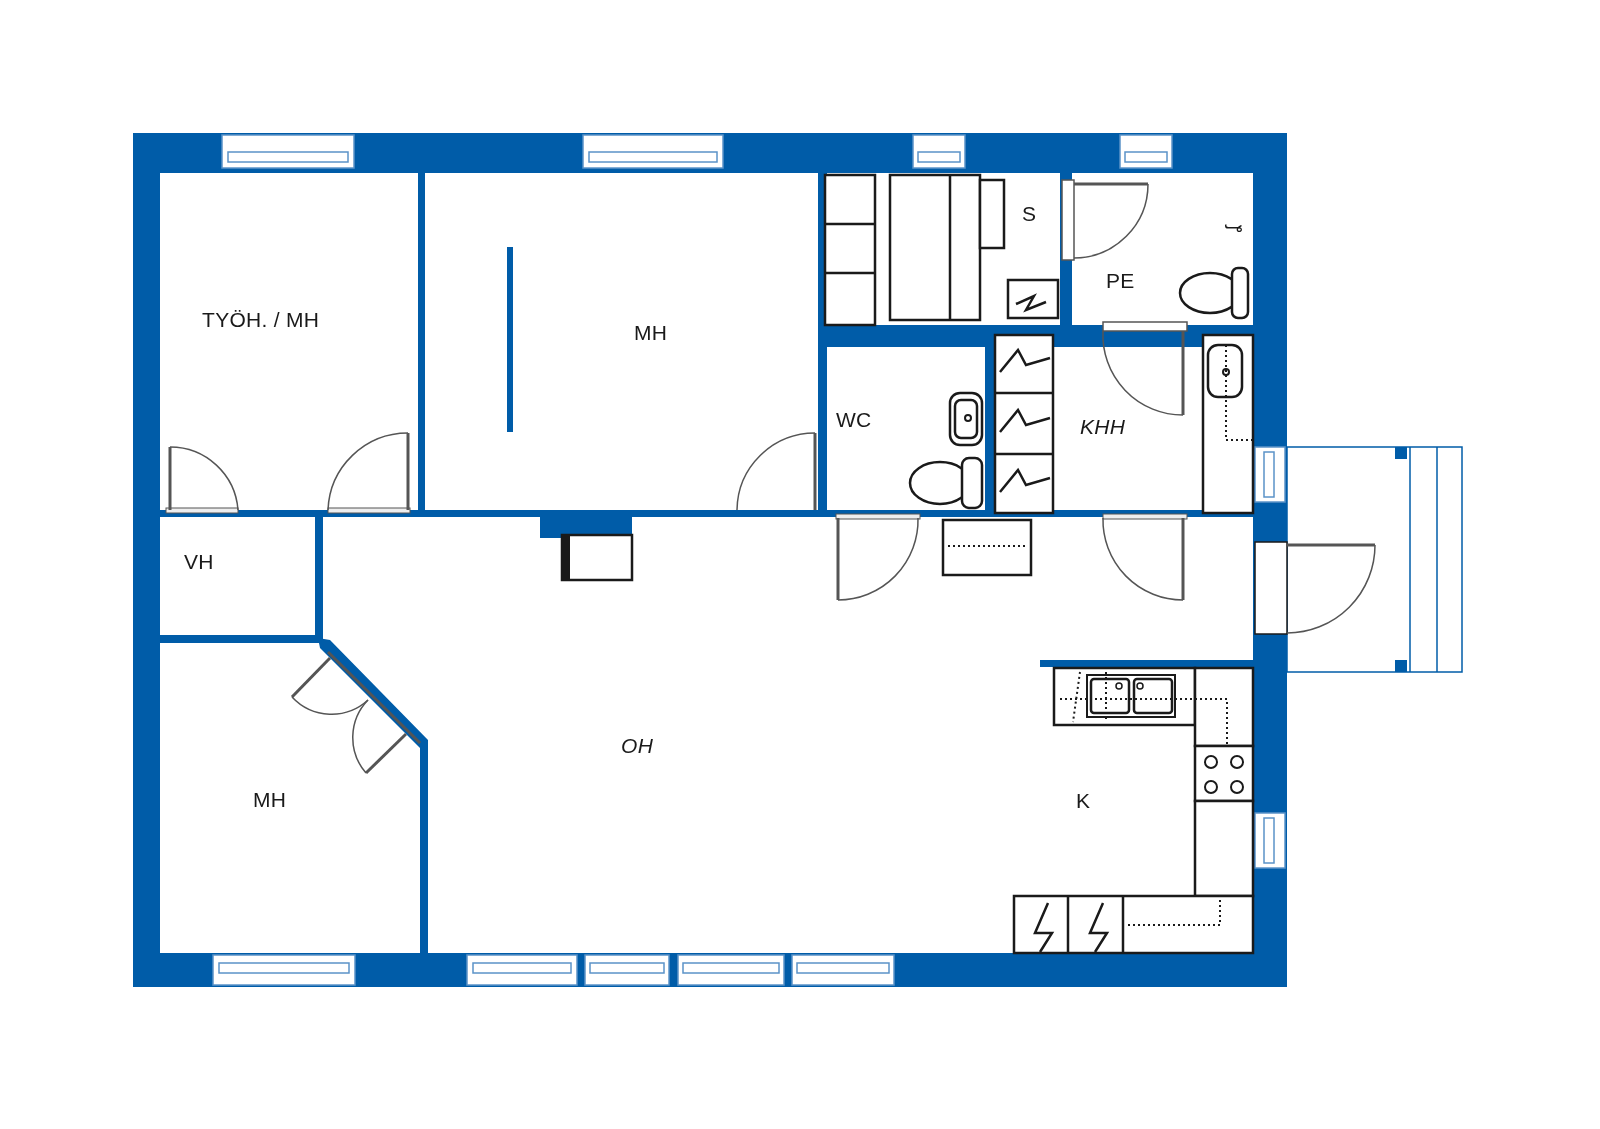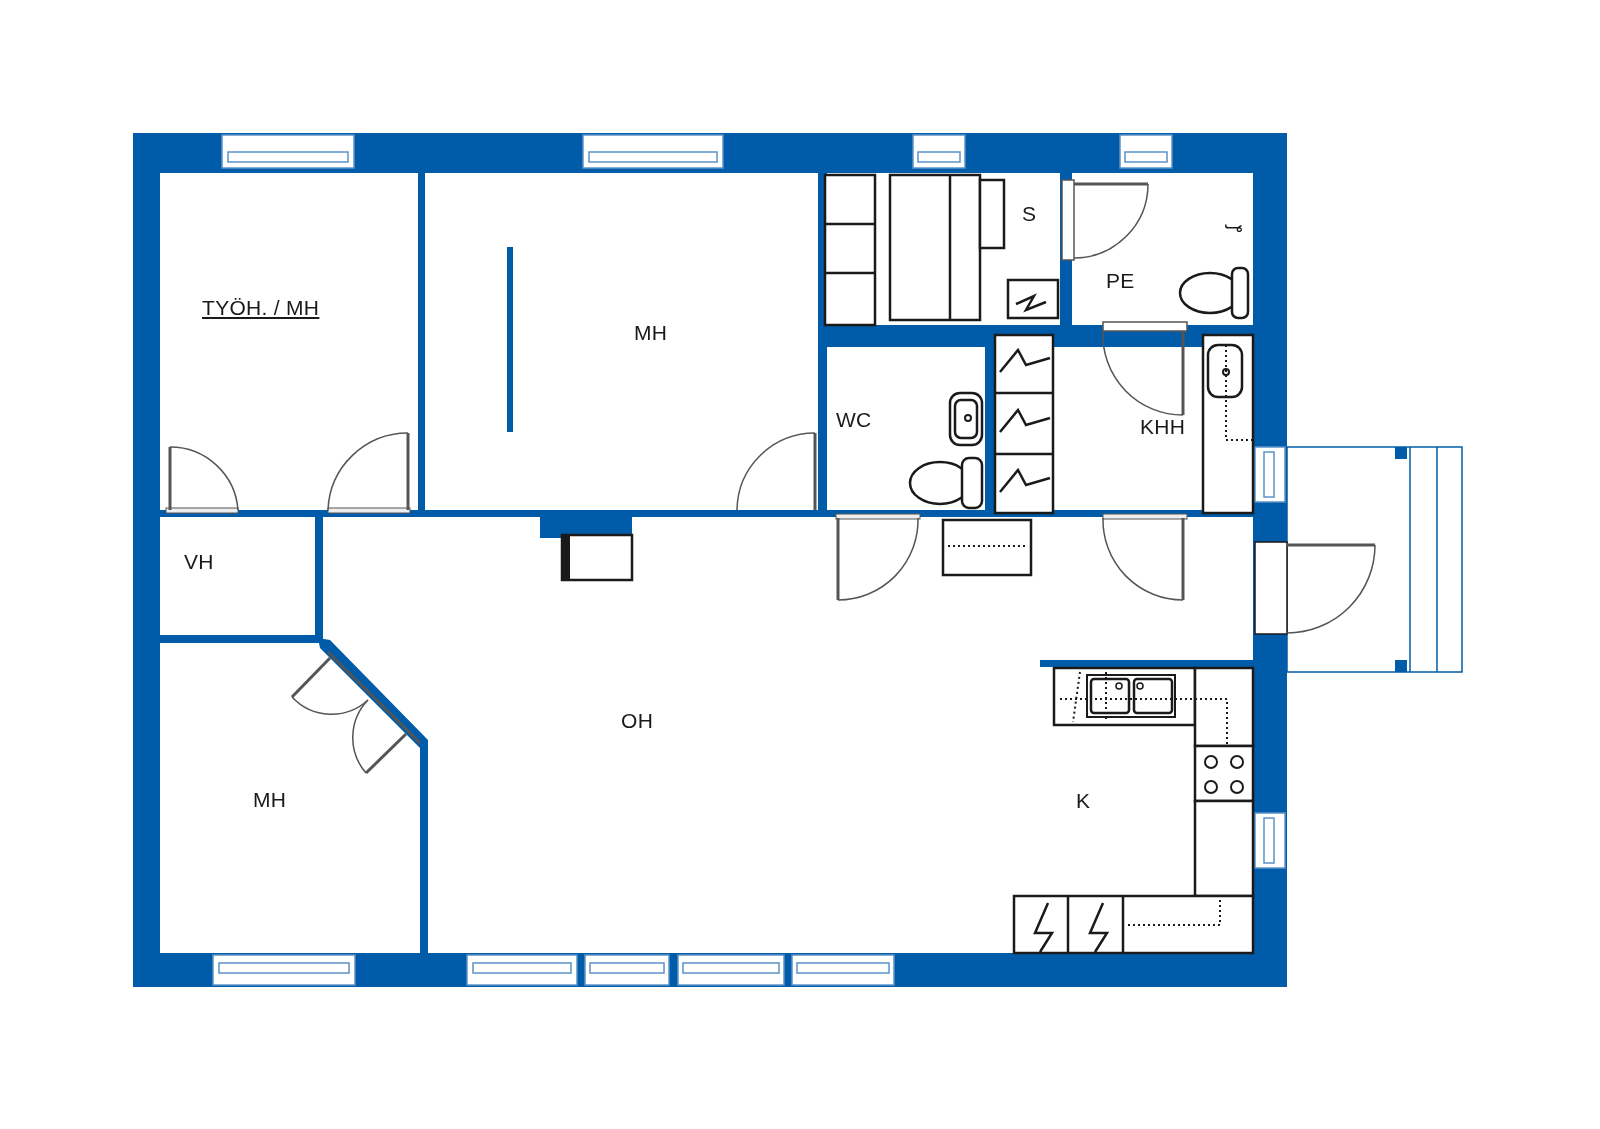--- a/index.html
+++ b/index.html
@@ -184,22 +184,22 @@
     <rect class="fxl" x="1091" y="679" width="38" height="34" rx="3" stroke-width="1.5"></rect>
     <rect class="fxl" x="1134" y="679" width="38" height="34" rx="3" stroke-width="1.5"></rect>
     <circle cx="1119" cy="686" r="3" fill="none" stroke="#1a1a1a" stroke-width="1.5"></circle>
     <circle cx="1140" cy="686" r="3" fill="none" stroke="#1a1a1a" stroke-width="1.5"></circle>
     <polyline class="dot" points="1060,699 1227,699 1227,745"></polyline>
     <line class="dot" x1="1106" y1="672" x2="1106" y2="722"></line>
     <line class="dot" x1="1080" y1="672" x2="1073" y2="722"></line>
   </g>
 </svg>
 
-<div class="label" style="left:202px; top:296px;text-decoration:underline;">TYÖH. / MH</div>
+<div class="label" style="left:202px; top:308px;">TYÖH. / MH</div>
 <div class="label" style="left:634px; top:321px;">MH</div>
 <div class="label" style="left:1022px; top:202px;">S</div>
 <div class="label" style="left:1106px; top:269px;">PE</div>
 <div class="label" style="left:836px; top:408px;">WC</div>
-<div class="label" style="left:1140px; top:415px;">KHH</div>
+<div class="label" style="left:1080px; top:415px;font-style:italic;">KHH</div>
 <div class="label" style="left:184px; top:550px;">VH</div>
-<div class="label" style="left:621px; top:709px;">OH</div>
+<div class="label" style="left:621px; top:734px;font-style:italic;">OH</div>
 <div class="label" style="left:253px; top:788px;">MH</div>
 <div class="label" style="left:1076px; top:789px;">K</div>
 
 </body></html>

